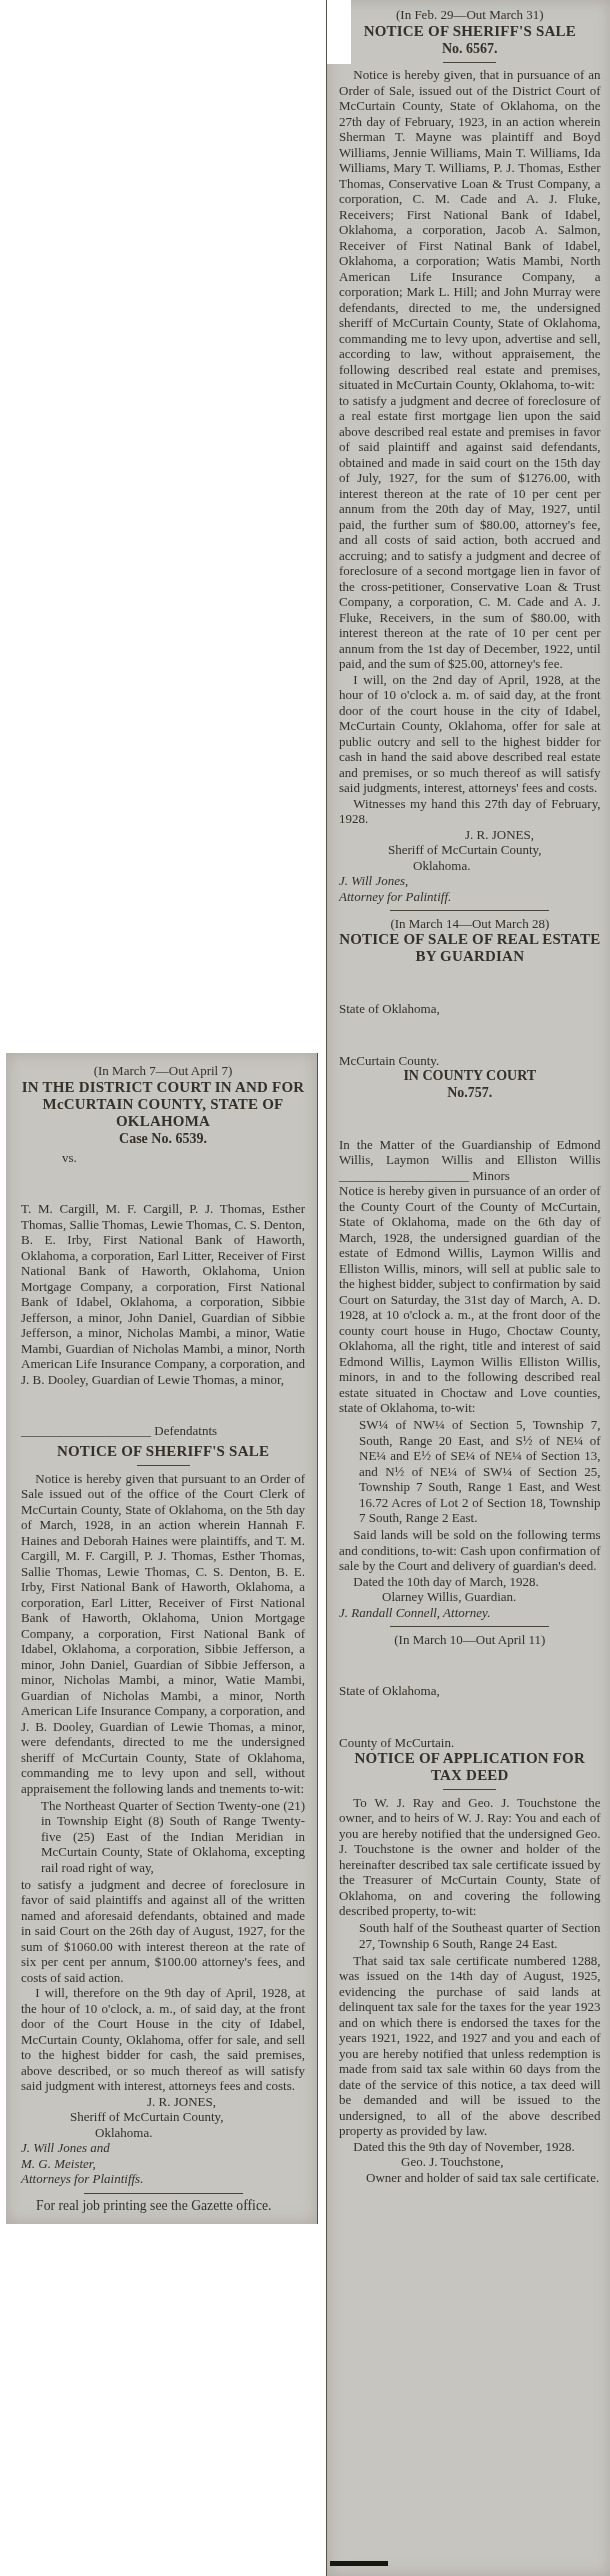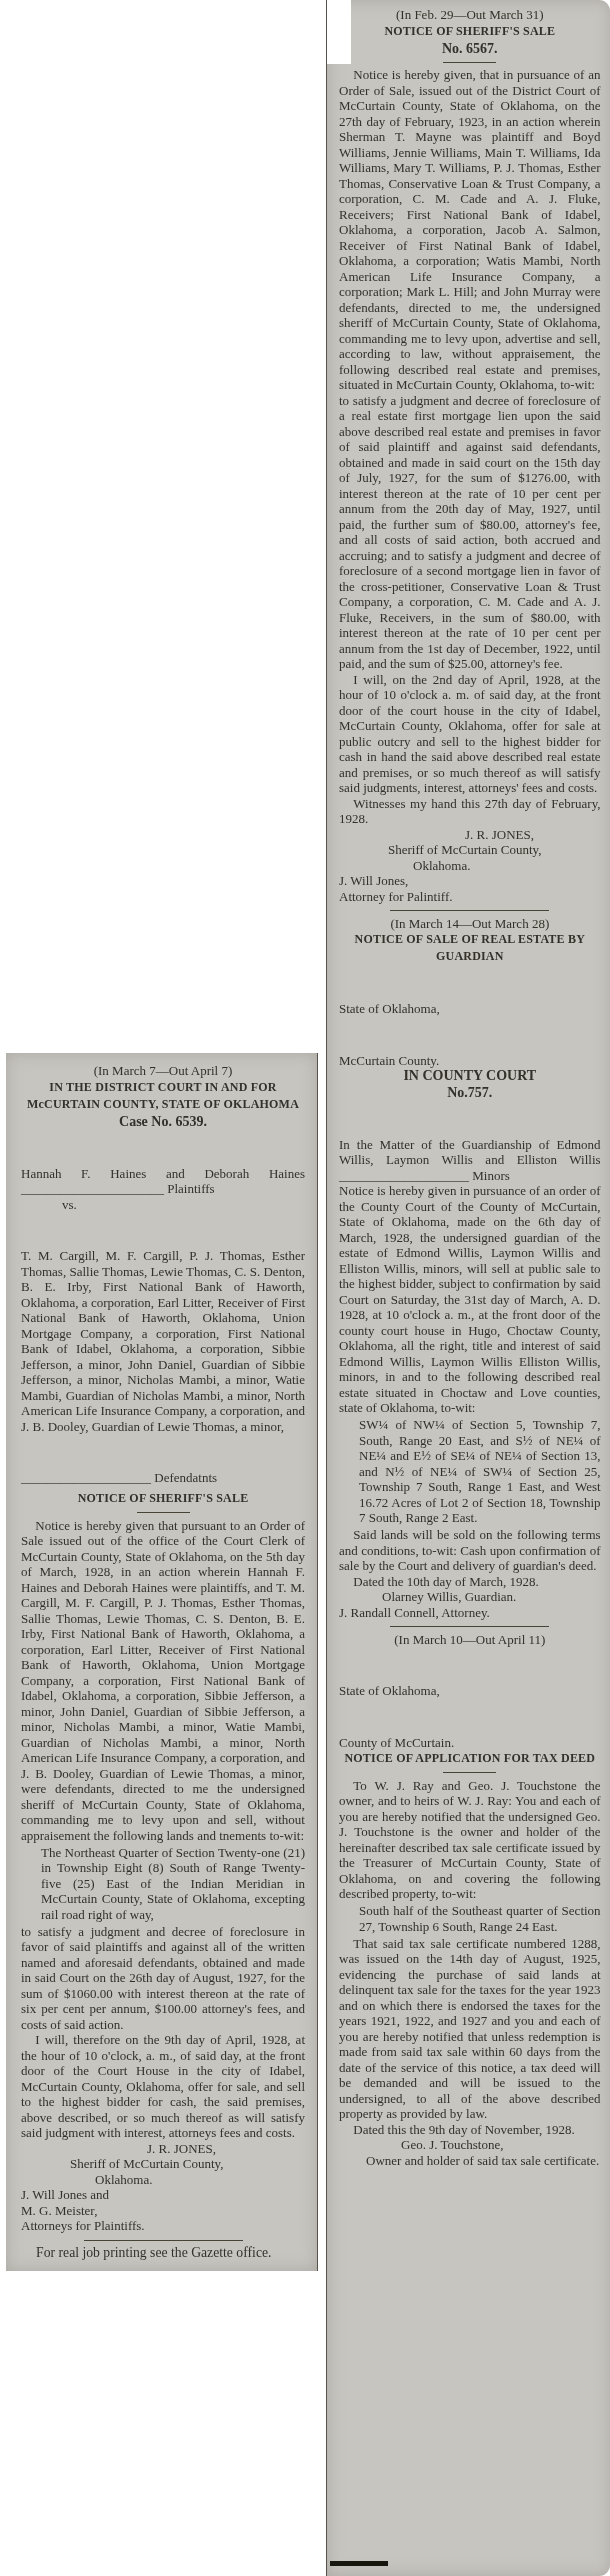--- a/index.html
+++ b/index.html
@@ -2,21 +2,20 @@
 <html style="font-size:12px"><head>
 <meta charset="utf-8">
 <style>
   html,body{margin:0;padding:0;background:#ffffff;}
   .page{
     position:relative;
     width:610px;height:2576px;
     background:#ffffff;
     overflow:hidden;
     font-family:"Liberation Serif","DejaVu Serif",serif;
-    border-radius:11px;
   }
   .col{
     position:absolute;
     background:#c7c5c0;
     color:#34312a;
     font-size:13px;
     line-height:15.5px;
     text-align:justify;
   }
   .col-left{
@@ -40,33 +39,33 @@
   .endbar{
     position:absolute;left:330px;top:2561px;width:58px;height:5.2px;
     background:#17160f;
   }
   p{margin:0;}
   .p{text-indent:1.1em;}
   .p-cont{text-indent:0;}
   .rundate{text-align:center;text-indent:0;margin-top:4.4px;}
   .head{
     text-align:center;font-weight:bold;text-indent:0;
-    font-size:12px;line-height:17px;letter-spacing:0.2px;
+    font-size:15px;line-height:17px;letter-spacing:0.2px;
   }
   .subhead{font-weight:bold;text-indent:0;text-align:center;font-size:14px;}
   .caseno{text-align:center;text-indent:0;font-weight:bold;font-size:14px;margin:1.5px 0 3px;}
   .plainline{text-indent:0;margin-top:36px;}
   .vs{text-indent:0;padding-left:41px;}
   .prop{margin:1.5px 0 1.5px 20px;text-indent:0;}
   .rule{border:none;border-top:1.5px solid #474337;width:159px;margin:6px auto 4.4px;}
   .rule-short{border:none;border-top:1.5px solid #474337;width:53px;margin:5.2px auto 4.4px;}
   .sig-name{text-indent:0;text-align:left;padding-left:126px;}
   .sig-title1{text-indent:0;padding-left:49px;}
   .sig-title2{text-indent:0;padding-left:74px;}
-  .att{text-indent:0;}
+  .att{text-indent:0;font-style:italic;}
   .sig-guardian{text-indent:0;padding-left:43px;}
   .sig-owner-name{text-indent:0;padding-left:62px;}
   .sig-owner-title{text-indent:0;padding-left:27px;text-align:left;}
   .dated{text-indent:1.1em;}
   .footer-ad{text-indent:1.1em;font-size:13.7px;}
   .spacer6{height:4.4px;}
 </style>
 </head>
 <body>
 
@@ -125,21 +124,20 @@
     </section>
   </div>
 
   <div class="notch"></div>
 
   <div class="col col-left">
     <section>
       <p class="rundate">(In March 7—Out April 7)</p>
       <p class="head">IN THE DISTRICT COURT IN AND FOR McCURTAIN COUNTY, STATE OF OKLAHOMA</p>
       <p class="caseno">Case No. 6539.</p>
-      <p class="plainline">Hannah F. Haines and Deborah Haines ______________________ Plaintiffs</p>
       <p class="vs">vs.</p>
       <p class="plainline">T. M. Cargill, M. F. Cargill, P. J. Thomas, Esther Thomas, Sallie Thomas, Lewie Thomas, C. S. Denton, B. E. Irby, First National Bank of Haworth, Oklahoma, a corporation, Earl Litter, Receiver of First National Bank of Haworth, Oklahoma, Union Mortgage Company, a corporation, First National Bank of Idabel, Oklahoma, a corporation, Sibbie Jefferson, a minor, John Daniel, Guardian of Sibbie Jefferson, a minor, Nicholas Mambi, a minor, Watie Mambi, Guardian of Nicholas Mambi, a minor, North American Life Insurance Company, a corporation, and J. B. Dooley, Guardian of Lewie Thomas, a minor,</p>
       <p class="plainline">____________________ Defendatnts</p>
       <div class="spacer6"></div>
       <p class="head">NOTICE OF SHERIFF'S SALE</p>
       <hr class="rule-short">
       <p class="p">Notice is hereby given that pursuant to an Order of Sale issued out of the office of the Court Clerk of McCurtain County, State of Oklahoma, on the 5th day of March, 1928, in an action wherein Hannah F. Haines and Deborah Haines were plaintiffs, and T. M. Cargill, M. F. Cargill, P. J. Thomas, Esther Thomas, Sallie Thomas, Lewie Thomas, C. S. Denton, B. E. Irby, First National Bank of Haworth, Oklahoma, a corporation, Earl Litter, Receiver of First National Bank of Haworth, Oklahoma, Union Mortgage Company, a corporation, First National Bank of Idabel, Oklahoma, a corporation, Sibbie Jefferson, a minor, John Daniel, Guardian of Sibbie Jefferson, a minor, Nicholas Mambi, a minor, Watie Mambi, Guardian of Nicholas Mambi, a minor, North American Life Insurance Company, a corporation, and J. B. Dooley, Guardian of Lewie Thomas, a minor, were defendants, directed to me the undersigned sheriff of McCurtain County, State of Oklahoma, commanding me to levy upon and sell, without appraisement the following lands and tnements to-wit:</p>
       <p class="prop">The Northeast Quarter of Section Twenty-one (21) in Township Eight (8) South of Range Twenty-five (25) East of the Indian Meridian in McCurtain County, State of Oklahoma, excepting rail road right of way,</p>
       <p class="p-cont">to satisfy a judgment and decree of foreclosure in favor of said plaintiffs and against all of the written named and aforesaid defendants, obtained and made in said Court on the 26th day of August, 1927, for the sum of $1060.00 with interest thereon at the rate of six per cent per annum, $100.00 attorney's fees, and costs of said action.</p>
       <p class="p">I will, therefore on the 9th day of April, 1928, at the hour of 10 o'clock, a. m., of said day, at the front door of the Court House in the city of Idabel, McCurtain County, Oklahoma, offer for sale, and sell to the highest bidder for cash, the said premises, above described, or so much thereof as will satisfy said judgment with interest, attorneys fees and costs.</p>

